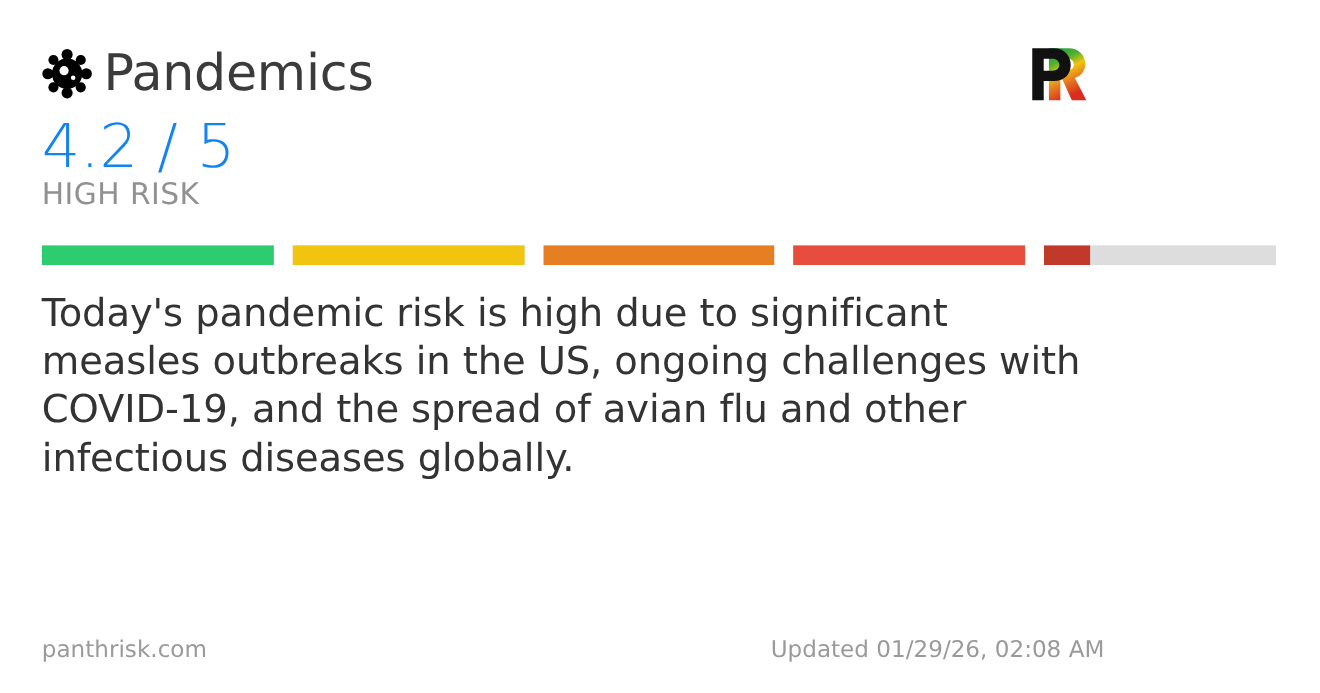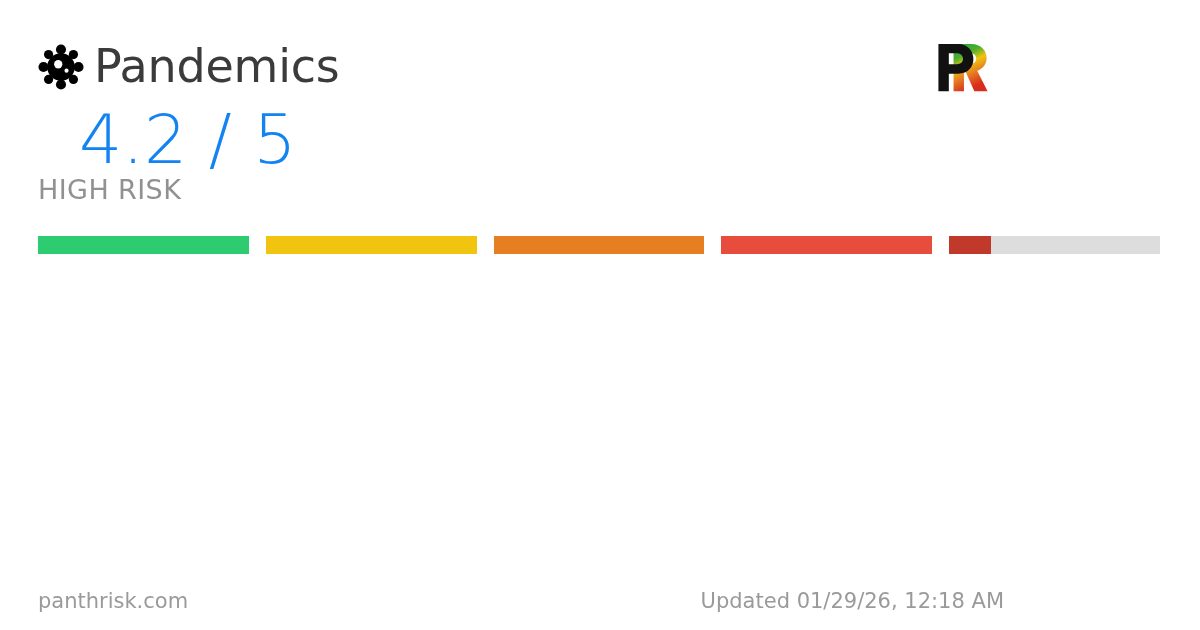--- a/index.html
+++ b/index.html
@@ -59,28 +59,27 @@
     width: 58px;
     height: 52px;
     flex: 0 0 auto;
     margin-top: 4px;
     margin-right: 12px;
   }
 
   
   .score-value {
     font-family: "DejaVu Sans", sans-serif;
-    font-size: 68px;
+    font-size: 55px;
     font-weight: 300;
     color: #1383f2;
     line-height: 1.0;
     margin-top: 12px;
     letter-spacing: 0px;
     white-space: nowrap;
-    margin-left: 41px;
   }
 
   .score-label {
     font-family: "DejaVu Sans", sans-serif;
     font-size: 27px;
     font-weight: 400;
     color: #919191;
     letter-spacing: 0.4px;
     margin-top: 0;
     white-space: nowrap;
@@ -120,21 +119,21 @@
     margin-top: 22px;
     max-width: 1130px;
     letter-spacing: -0.1px;
   }
 
   
   .footer {
     position: absolute;
     left: 38px;
     right: 40px;
-    bottom: 17px;
+    bottom: 28px;
     display: flex;
     align-items: flex-start;
     justify-content: space-between;
   }
 
   .footer-site,
   .footer-updated {
     font-family: "DejaVu Sans", sans-serif;
     font-size: 21px;
     font-weight: 400;
@@ -202,19 +201,20 @@
       <div class="risk-seg-fill" style="background: rgb(230, 126, 34); width: 100%;"></div>
     </div>
     <div class="risk-seg" style="background: rgb(221, 221, 221);">
       <div class="risk-seg-fill" style="background: rgb(231, 76, 60); width: 100%;"></div>
     </div>
     <div class="risk-seg" style="background: rgb(221, 221, 221);">
       <div class="risk-seg-fill" style="background: rgb(192, 57, 43); width: 20%;"></div>
     </div>
   </div>
 
+  <div class="summary">Today's pandemic risk is high due to significant measles outbreaks in the US, ongoing challenges with COVID-19, and the spread of avian flu and other infectious diseases globally.</div>
 
   <div class="footer">
     <div class="footer-site">panthrisk.com</div>
-    <div class="footer-updated">Updated 01/29/26, 12:18 AM</div>
+    <div class="footer-updated">Updated 01/29/26, 02:08 AM</div>
   </div>
 
 </div>
 
 </body></html>

